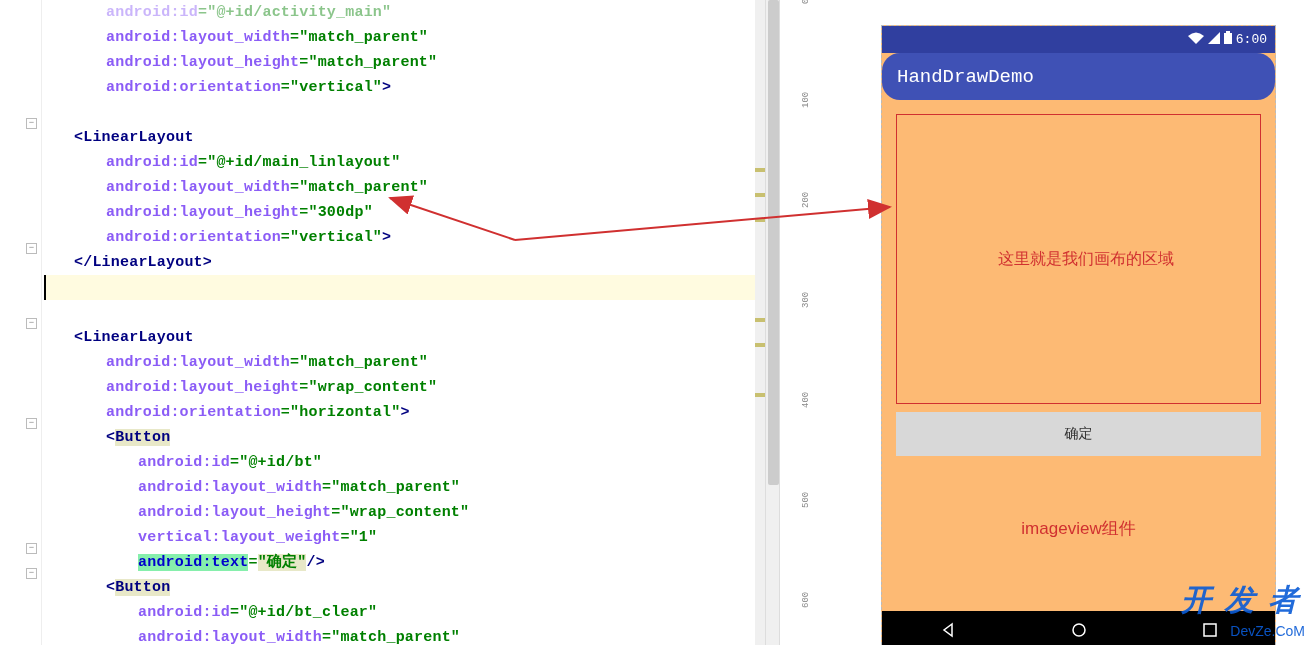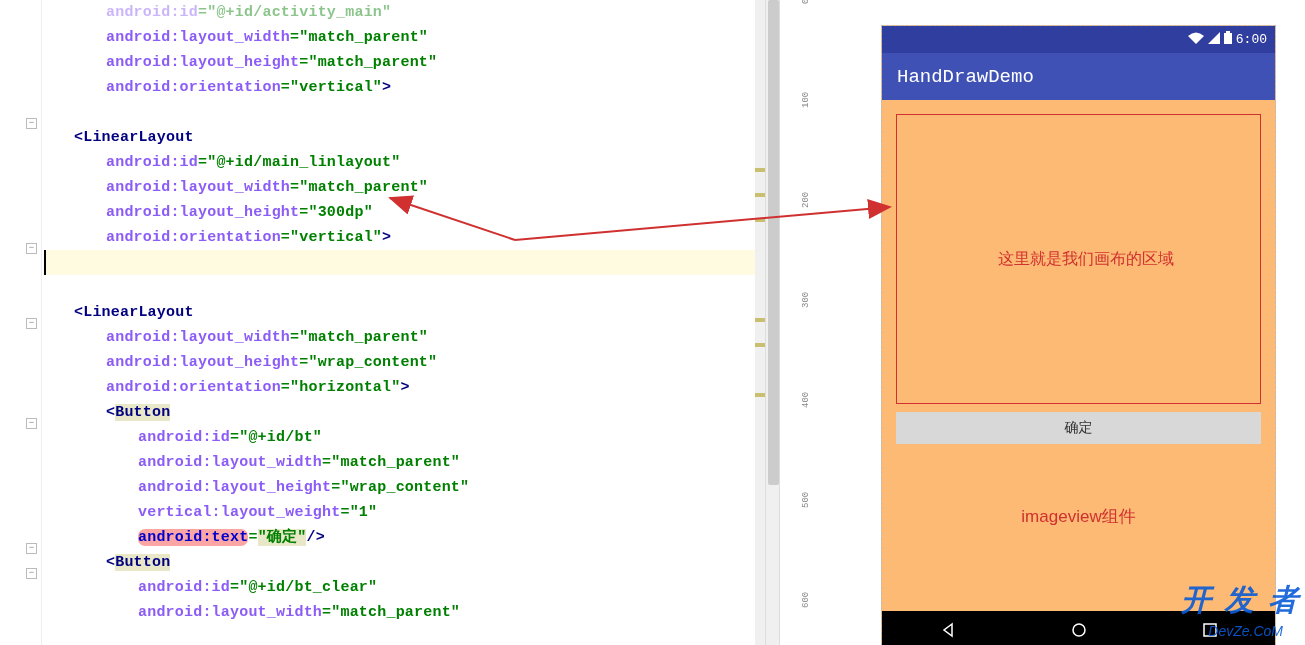--- a/index.html
+++ b/index.html
@@ -52,21 +52,21 @@
     font-family: "Consolas","Courier New",monospace;
     font-weight: bold;
     font-size: 15px;
     letter-spacing: 0.2px;
   }
   .indent1 { padding-left: 30px; }
   .indent2 { padding-left: 62px; }
   .indent3 { padding-left: 94px; }
   .tag { color: #000080; }
   .attr { color: #8b5cf6; }
-  .attr-hl { color: #0000cc; background: #fca5a5; border-radius: 7px; }
+  .attr-hl { color: #0000cc; background: #86efac; }
   .val { color: #008000; }
   .val-b { color: #008000; font-weight: bold; }
   .punct { color: #008000; }
   .blank-cursor-line {
     background: #fffbe0;
     border-left: 2px solid #000;
     height: 25px;
     margin-left: 0px;
   }
   .right-strip {
@@ -146,39 +146,40 @@
     gap: 4px;
   }
   .app-bar {
     height: 47px;
     background: #3f51b5;
     color: #fff;
     display: flex;
     align-items: center;
     padding-left: 15px;
     font-size: 19px;
+    border-radius: 18px;
   }
   .canvas-area {
     margin: 14px 14px 0 14px;
     height: 290px;
     border: 1px solid #d03030;
     display: flex;
     align-items: center;
     justify-content: center;
     padding-left: 15px;
   }
   .canvas-text { color: #d03030; font-size: 16px; font-family: sans-serif; }
   .btn-row {
     display: flex;
     gap: 8px;
     padding: 8px 14px;
   }
   .btn {
     flex: 1;
-    height: 32px;
+    height: 44px;
     background: #d8d8d8;
     color: #333;
     font-size: 14px;
     font-family: sans-serif;
     display: flex;
     align-items: center;
     justify-content: center;
   }
   .imageview-label {
     color: #d03030;
@@ -220,27 +221,26 @@
     color: #0a5bd6;
     font-size: 30px;
     font-style: italic;
     font-weight: bold;
     font-family: "KaiTi", serif;
     letter-spacing: 3px;
     opacity: 0.9;
   }
   .watermark2 {
     position: absolute;
-    right: 22px;
+    right: 0;
     bottom: 6px;
     color: #0a5bd6;
     font-size: 14px;
     font-family: sans-serif;
     opacity: 0.9;
-    font-style: italic;
   }
 </style>
 </head>
 <body>
 
 <div class="code-panel">
   <div class="gutter">
     <div class="gutter-icon" style="top:118px;">−</div>
     <div class="gutter-icon" style="top:243px;">−</div>
     <div class="gutter-icon" style="top:318px;">−</div>
@@ -252,20 +252,21 @@
     <div class="code-line indent2" style="opacity:0.45"><span class="attr">android:id</span><span class="punct">=</span><span class="val">"@+id/activity_main"</span></div>
     <div class="code-line indent2"><span class="attr">android:layout_width</span><span class="punct">=</span><span class="val">"match_parent"</span></div>
     <div class="code-line indent2"><span class="attr">android:layout_height</span><span class="punct">=</span><span class="val">"match_parent"</span></div>
     <div class="code-line indent2"><span class="attr">android:orientation</span><span class="punct">=</span><span class="val">"vertical"</span><span class="tag">&gt;</span></div>
     <div class="code-line"></div>
     <div class="code-line indent1"><span class="tag">&lt;</span><span class="tag">LinearLayout</span></div>
     <div class="code-line indent2"><span class="attr">android:id</span><span class="punct">=</span><span class="val">"@+id/main_linlayout"</span></div>
     <div class="code-line indent2"><span class="attr">android:layout_width</span><span class="punct">=</span><span class="val">"match_parent"</span></div>
     <div class="code-line indent2"><span class="attr">android:layout_height</span><span class="punct">=</span><span class="val">"300dp"</span></div>
     <div class="code-line indent2"><span class="attr">android:orientation</span><span class="punct">=</span><span class="val">"vertical"</span><span class="tag">&gt;</span></div>
+    <div class="code-line indent1"><span class="tag">&lt;</span><span class="tag">/LinearLayout</span><span class="tag">&gt;</span></div>
     <div class="blank-cursor-line"></div>
     <div class="code-line"></div>
     <div class="code-line indent1"><span class="tag">&lt;</span><span class="tag">LinearLayout</span></div>
     <div class="code-line indent2"><span class="attr">android:layout_width</span><span class="punct">=</span><span class="val">"match_parent"</span></div>
     <div class="code-line indent2"><span class="attr">android:layout_height</span><span class="punct">=</span><span class="val">"wrap_content"</span></div>
     <div class="code-line indent2"><span class="attr">android:orientation</span><span class="punct">=</span><span class="val">"horizontal"</span><span class="tag">&gt;</span></div>
     <div class="code-line indent2"><span class="tag">&lt;</span><span class="tag" style="background:#e8e8c8">Button</span></div>
     <div class="code-line indent3"><span class="attr">android:id</span><span class="punct">=</span><span class="val">"@+id/bt"</span></div>
     <div class="code-line indent3"><span class="attr">android:layout_width</span><span class="punct">=</span><span class="val">"match_parent"</span></div>
     <div class="code-line indent3"><span class="attr">android:layout_height</span><span class="punct">=</span><span class="val">"wrap_content"</span></div>

